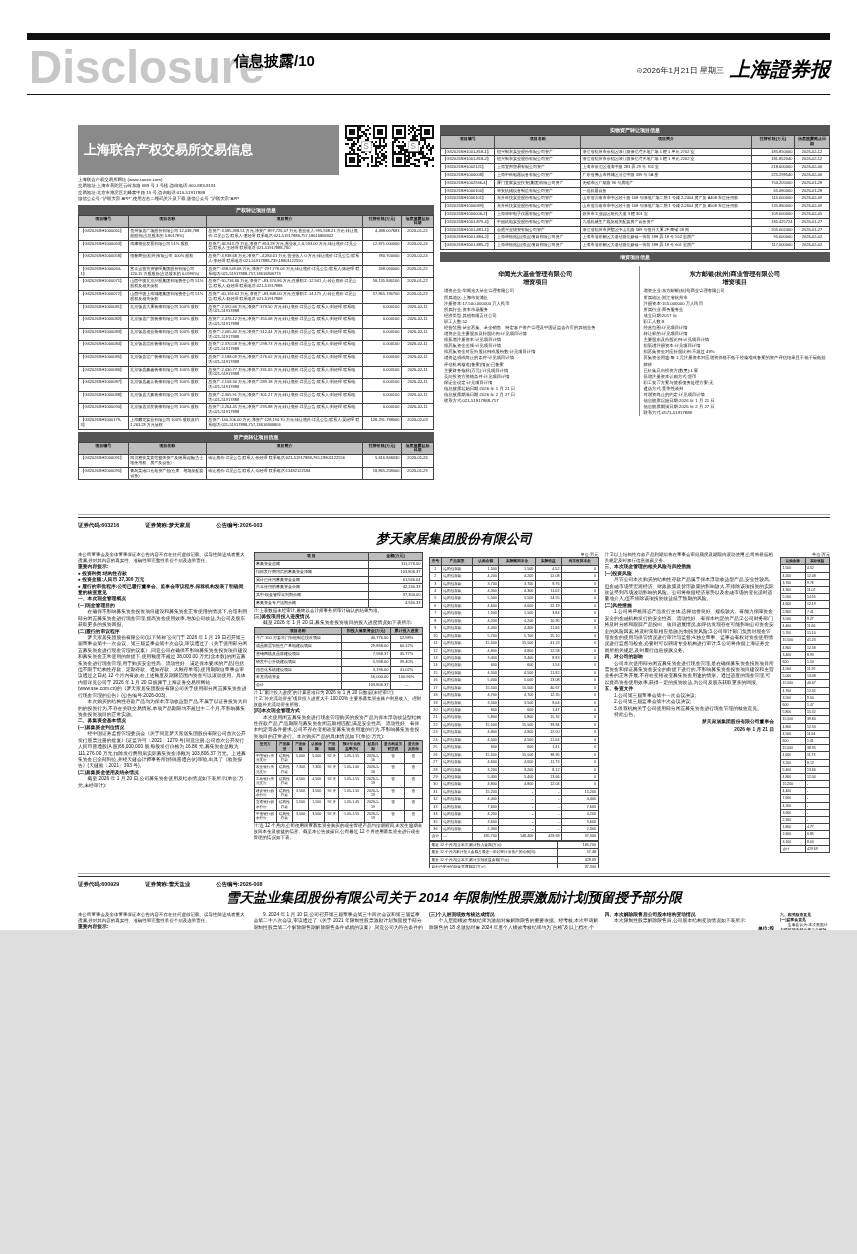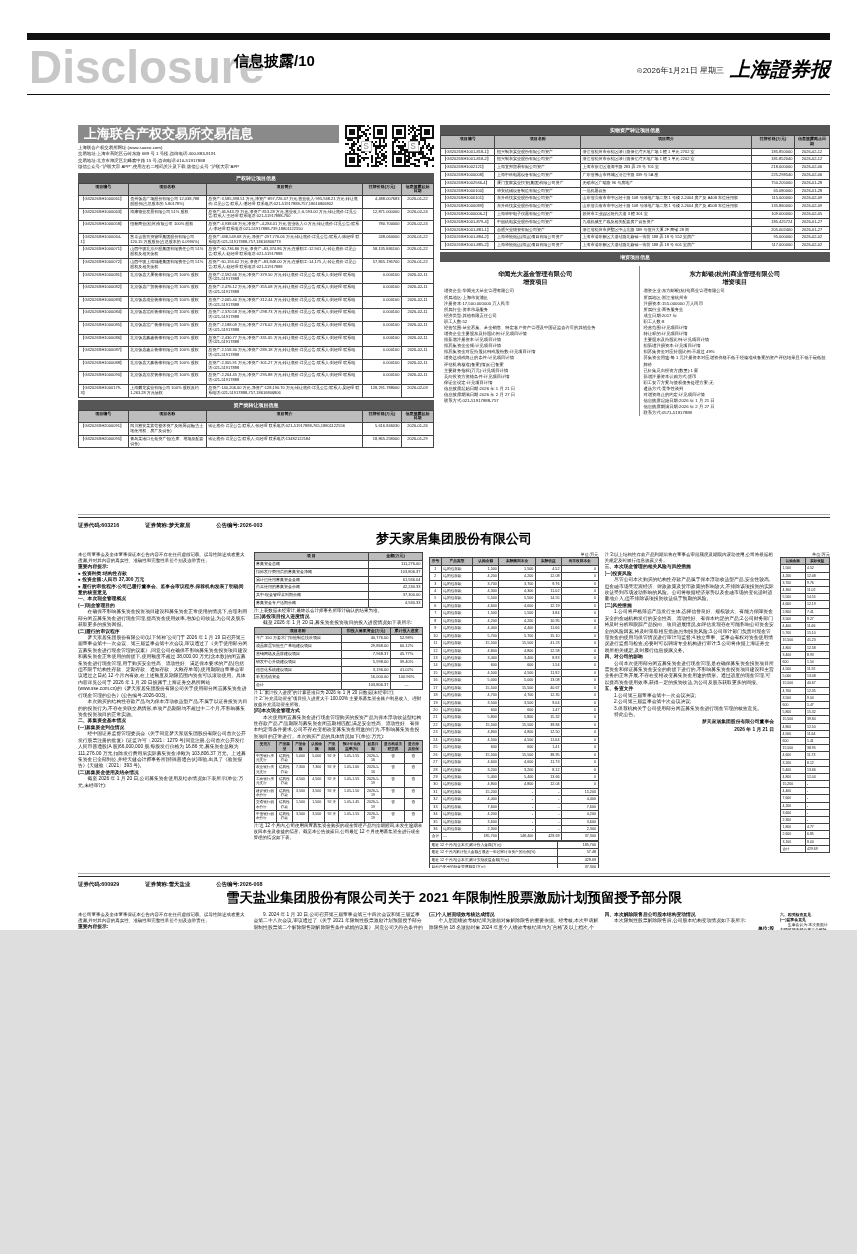--- a/index.html
+++ b/index.html
@@ -27,42 +27,42 @@
   .ln-b{font-weight:bold;}
   .ln-n{font-size:4.5px;}
   .ln-r{text-align:right;font-weight:bold;margin-top:1px;}
   .ln-c0{font-size:4.4px;line-height:1.45;}
   
   .secA{margin:6px 27px 0 78px;height:408px;display:flex;gap:6px;overflow:hidden;}
   .a-left{width:356px;flex:none;}
   .a-right{flex:1;padding-top:0px;}
   .ex-head{display:flex;gap:6px;margin-top:24px;}
   .ex-head-text{flex:1;}
-  .ex-title{background:#8a8a8a;color:#fff;font-weight:bold;font-size:13px;padding:0 6px;}
+  .ex-title{background:#8a8a8a;color:#fff;font-weight:bold;font-size:13px;padding:16px 6px;}
   .ex-contacts{margin-top:2px;}
   .qrwrap{display:flex;gap:5px;align-items:flex-start;padding-top:0px;}
   .tx th:nth-child(1),.tx td:nth-child(1){width:14%;}
   .tx th:nth-child(2),.tx td:nth-child(2){width:22%;}
   .tx th:nth-child(3),.tx td:nth-child(3){width:44%;}
   .tx th:nth-child(4),.tx td:nth-child(4){width:11%;text-align:right;}
   .tx th:nth-child(5),.tx td:nth-child(5){width:9%;text-align:center;}
   .tx th{text-align:center !important;}
   .a-right .band:first-child{margin-top:24px;}
   .cap-boxes{display:flex;gap:8px;margin-top:4px;}
   .cap-box{flex:1;padding:4px 4px 0 4px;}
   .cap-box.right{border-left:0.5px solid #888;}
   .cap-title{text-align:center;font-weight:bold;font-size:6.2px;line-height:1.25;}
   .cap-box .lines{margin-top:3px;}
   .cap-box .ln{font-size:4.3px;line-height:1.42;}
   
   .sec-div{margin:5px 27px 0 78px;border-top:1.5px solid #b0b0b0;border-bottom:1px solid #333;height:2px;}
   .ann{margin:4px 27px 0 78px;}
   .code-line{font-size:5.4px;font-weight:bold;}
   .code-line span{margin-right:26px;}
-  .ann-title{text-align:center;font-weight:bold;margin:2px 0 0 0;color:#000;}
+  .ann-title{text-align:center;font-weight:bold;margin:2px 0 0 0;color:#000;font-style:italic;}
   .ann-title.b1{font-size:13px;line-height:1.25;}
   .ann-title.c1{font-size:13.5px;line-height:1.22;}
   .cols{display:flex;gap:6px;margin-top:5px;overflow:hidden;}
   .colsB{height:316px;}
   .colsC{height:286px;}
   .colw{flex:1;overflow:hidden;}
   .coln{width:50px;flex:none;overflow:hidden;}
   .unit-line{font-size:4.2px;text-align:right;}
   .t2 td:nth-child(1){width:68%;} .t2 td:nth-child(2){text-align:right;}
   .t3 th:nth-child(1),.t3 td:nth-child(1){width:52%;}
@@ -1621,21 +1621,21 @@
       </div>
     </div>
   </div>
 
   <div class="sec-div"></div>
 
   <div class="ann">
     <div class="code-line">
       <span>证券代码:600929</span><span>证券简称:雪天盐业</span><span>公告编号:2026-008</span>
     </div>
-    <h2 class="ann-title c1">雪天盐业集团股份有限公司关于 2021 年限制性股票激励计划预留授予部分限</h2>
+    <h2 class="ann-title c1">雪天盐业集团股份有限公司关于 2014 年限制性股票激励计划预留授予部分限</h2>
     <div class="cols colsC">
       <div class="colw">
           <p class="ln ln-n">本公司董事会及全体董事保证本公告内容不存在任何虚假记载、误导性陈述或者重大遗漏,并对其内容的真实性、准确性和完整性承担个别及连带责任。</p>
           <p class="ln ln-h">重要内容提示:</p>
           <p class="ln ln-b">● 本次股票上市类型:限制性股票解除限售;本次解除限售的股票数量为 487,758 股。</p>
           <p class="ln ln-b">● 本次股票上市流通日期为 2026 年 1 月 26 日。</p>
           <p class="ln ln-h">一、本次解除限售的限制性股票批准及授予情况</p>
           <p class="ln ln-p">1. 2021 年 4 月 2 日,公司召开第二届董事会第二十次会议,审议通过了《关于〈公司 2021 年限制性股票激励计划(草案)〉及其摘要的议案》《关于〈公司 2021 年限制性股票激励计划实施考核管理办法〉的议案》及《关于提请股东大会授权董事会办理公司 2021 年限制性股票激励计划相关事宜的议案》,公司独立董事发表了同意的独立意见。</p>
           <p class="ln ln-p">2. 2021 年 4 月 2 日,公司召开第二届监事会第十四次会议,审议通过了上述相关议案,并对激励计划拟授予激励对象名单进行了核实。</p>
           <p class="ln ln-p">3. 2021 年 4 月 13 日至 2021 年 4 月 22 日,公司对拟授予激励对象的姓名和职务进行了公示,公示期内公司监事会未收到任何异议。</p>

